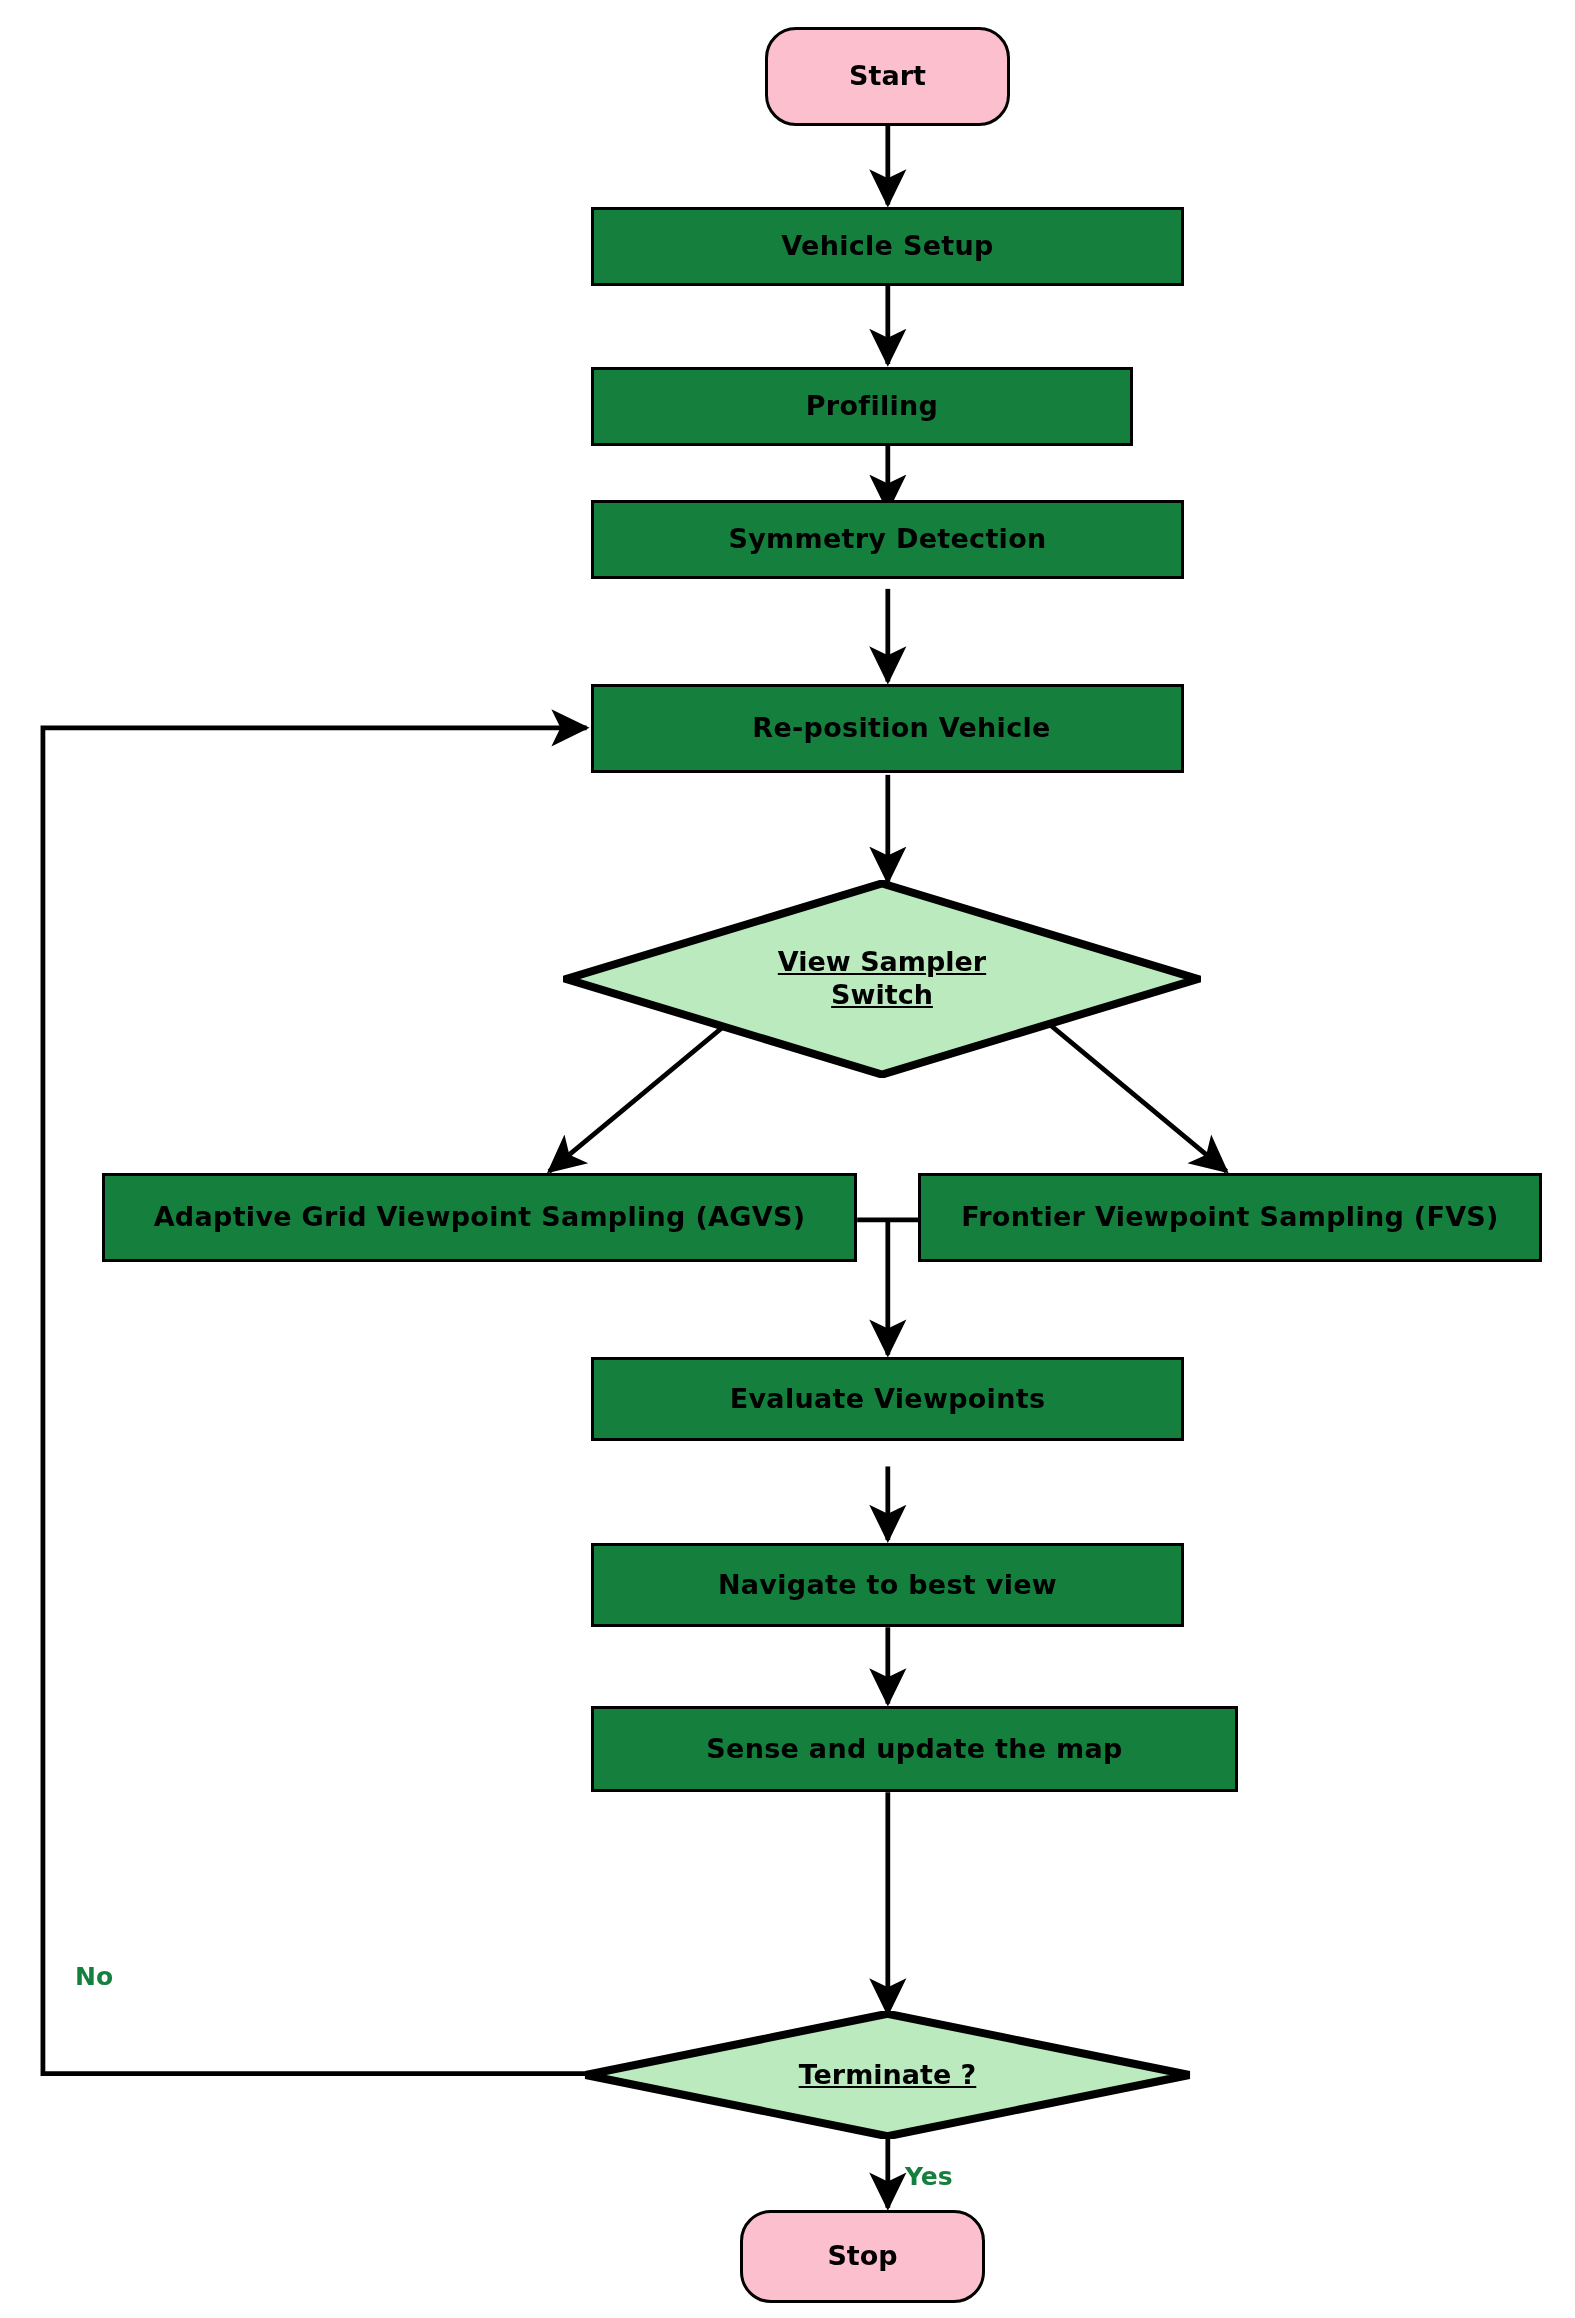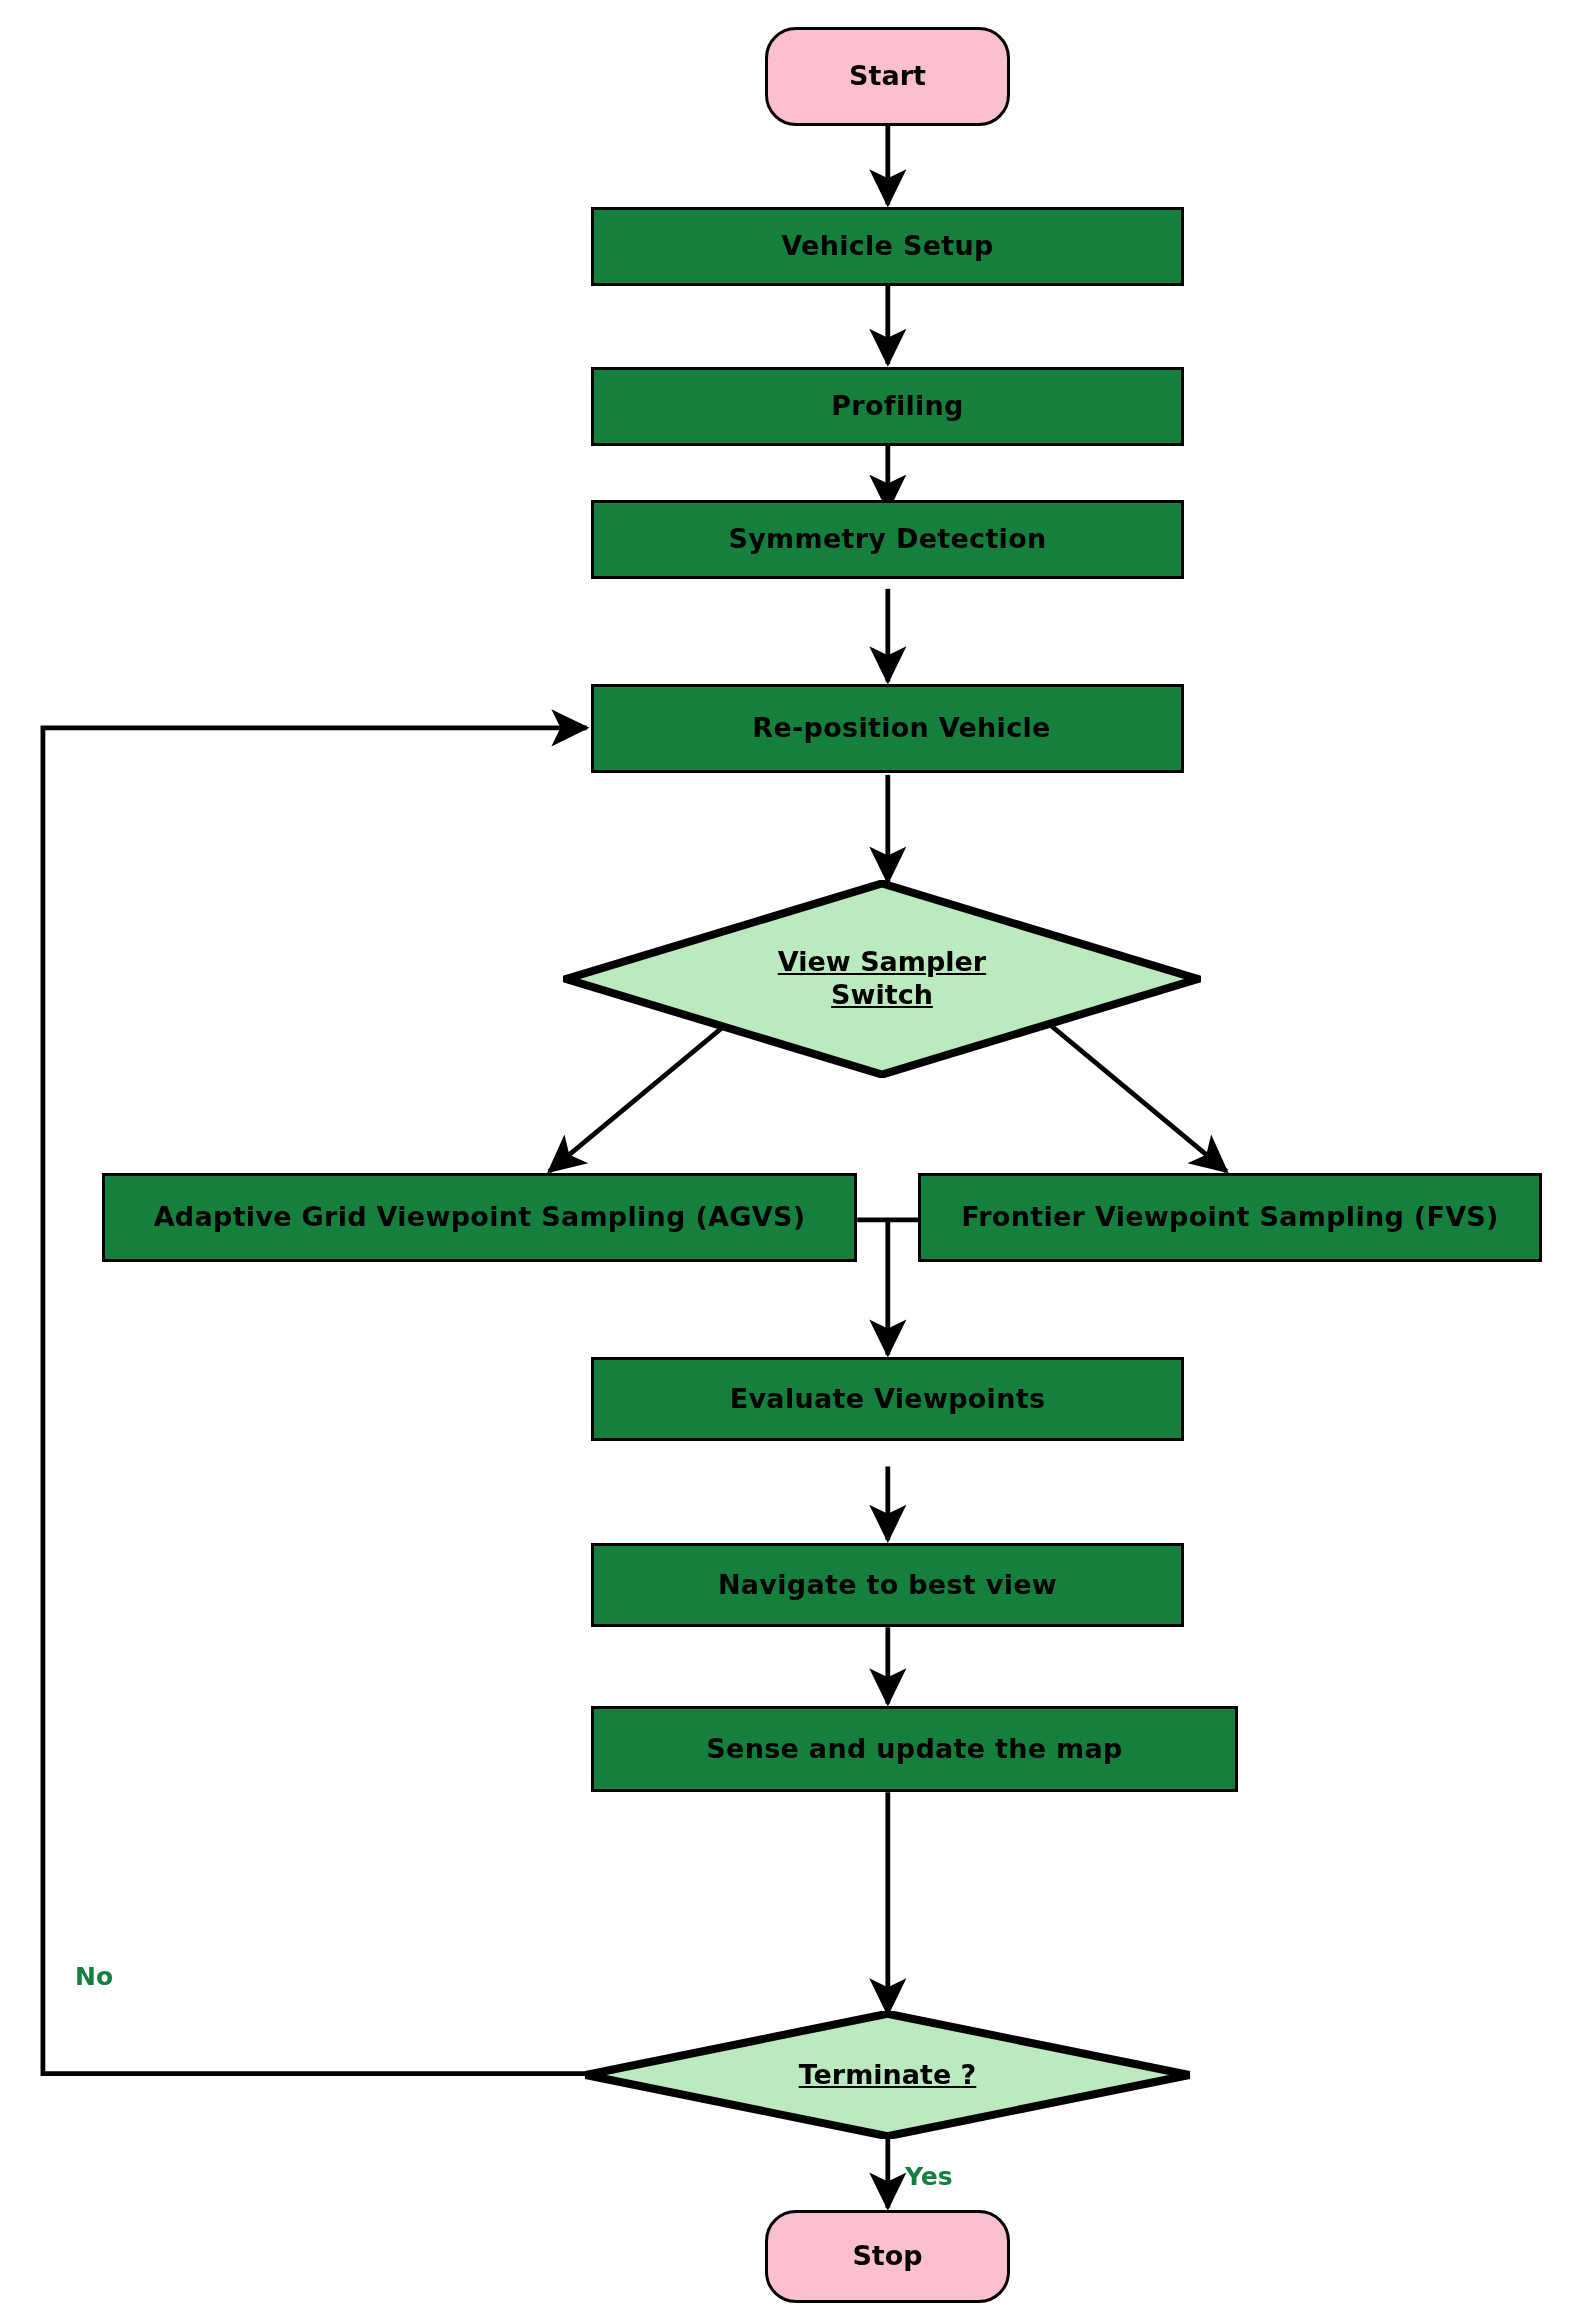--- a/index.html
+++ b/index.html
@@ -121,21 +121,21 @@
   </svg>
 
   <div class="node node-terminator" style="left:765px; top:27px; width:245px; height:99px;">
     <span>Start</span>
   </div>
 
   <div class="node node-process" style="left:591px; top:207px; width:593px; height:79px;">
     <span>Vehicle Setup</span>
   </div>
 
-  <div class="node node-process" style="left:591px; top:367px; width:593px; height:79px;padding-left:20px;">
+  <div class="node node-process" style="left:591px; top:367px; width:542px; height:79px;padding-left:20px;">
     <span>Profiling</span>
   </div>
 
   <div class="node node-process" style="left:591px; top:500px; width:593px; height:79px;">
     <span>Symmetry Detection</span>
   </div>
 
   <div class="node node-process" style="left:591px; top:684px; width:593px; height:89px;padding-left:28px;">
     <span>Re-position Vehicle</span>
   </div>
@@ -168,21 +168,21 @@
     <span>Sense and update the map</span>
   </div>
 
   <div class="node node-decision" style="left:583px; top:2011px; width:609px; height:128px;">
     <svg class="dec-shape" viewBox="0 0 894 188" preserveAspectRatio="none">
       <polygon points="447,4 890,94 447,184 4,94" fill="#bbeabf" stroke="#000000" stroke-width="8" vector-effect="non-scaling-stroke"></polygon>
     </svg>
     <span class="dec-label">Terminate ?</span>
   </div>
 
-  <div class="node node-terminator" style="left:765px; top:2210px; width:245px; height:93px;">
+  <div class="node node-terminator" style="left:740px; top:2210px; width:245px; height:93px;">
     <span>Stop</span>
   </div>
 
   <span class="edge-label" style="left:75px; top:1946px;">No</span>
   <span class="edge-label" style="left:905px; top:2146px;">Yes</span>
 
 </div>
 
 
 </body></html>

